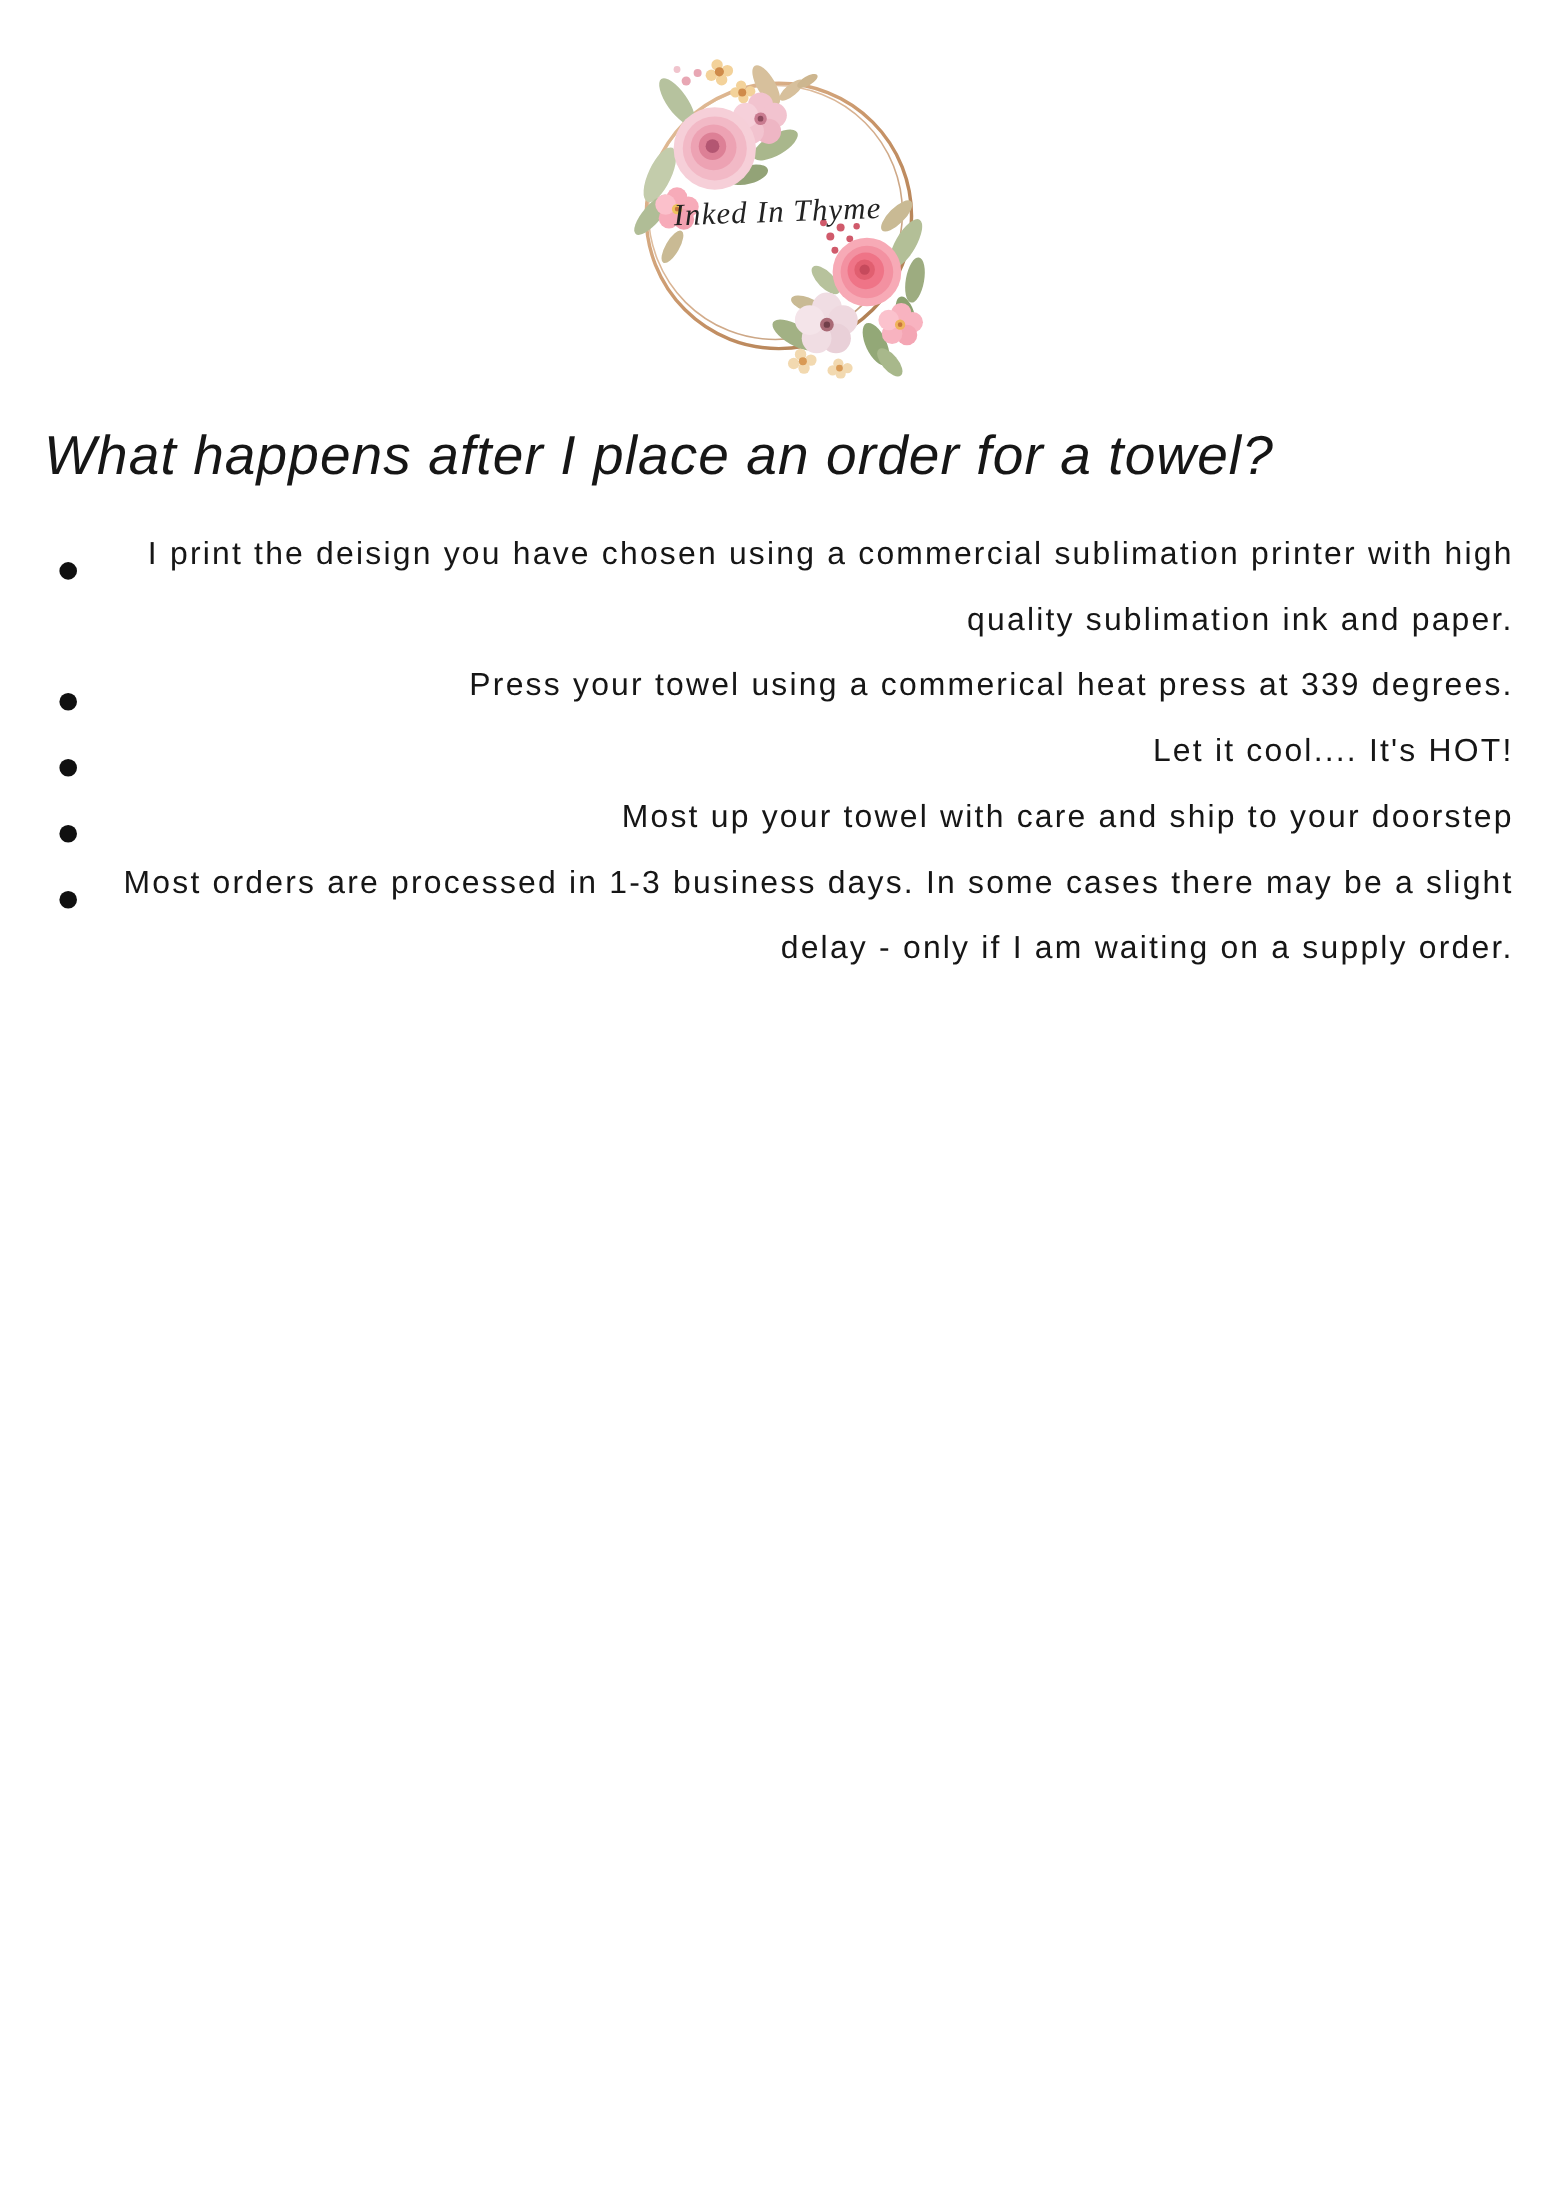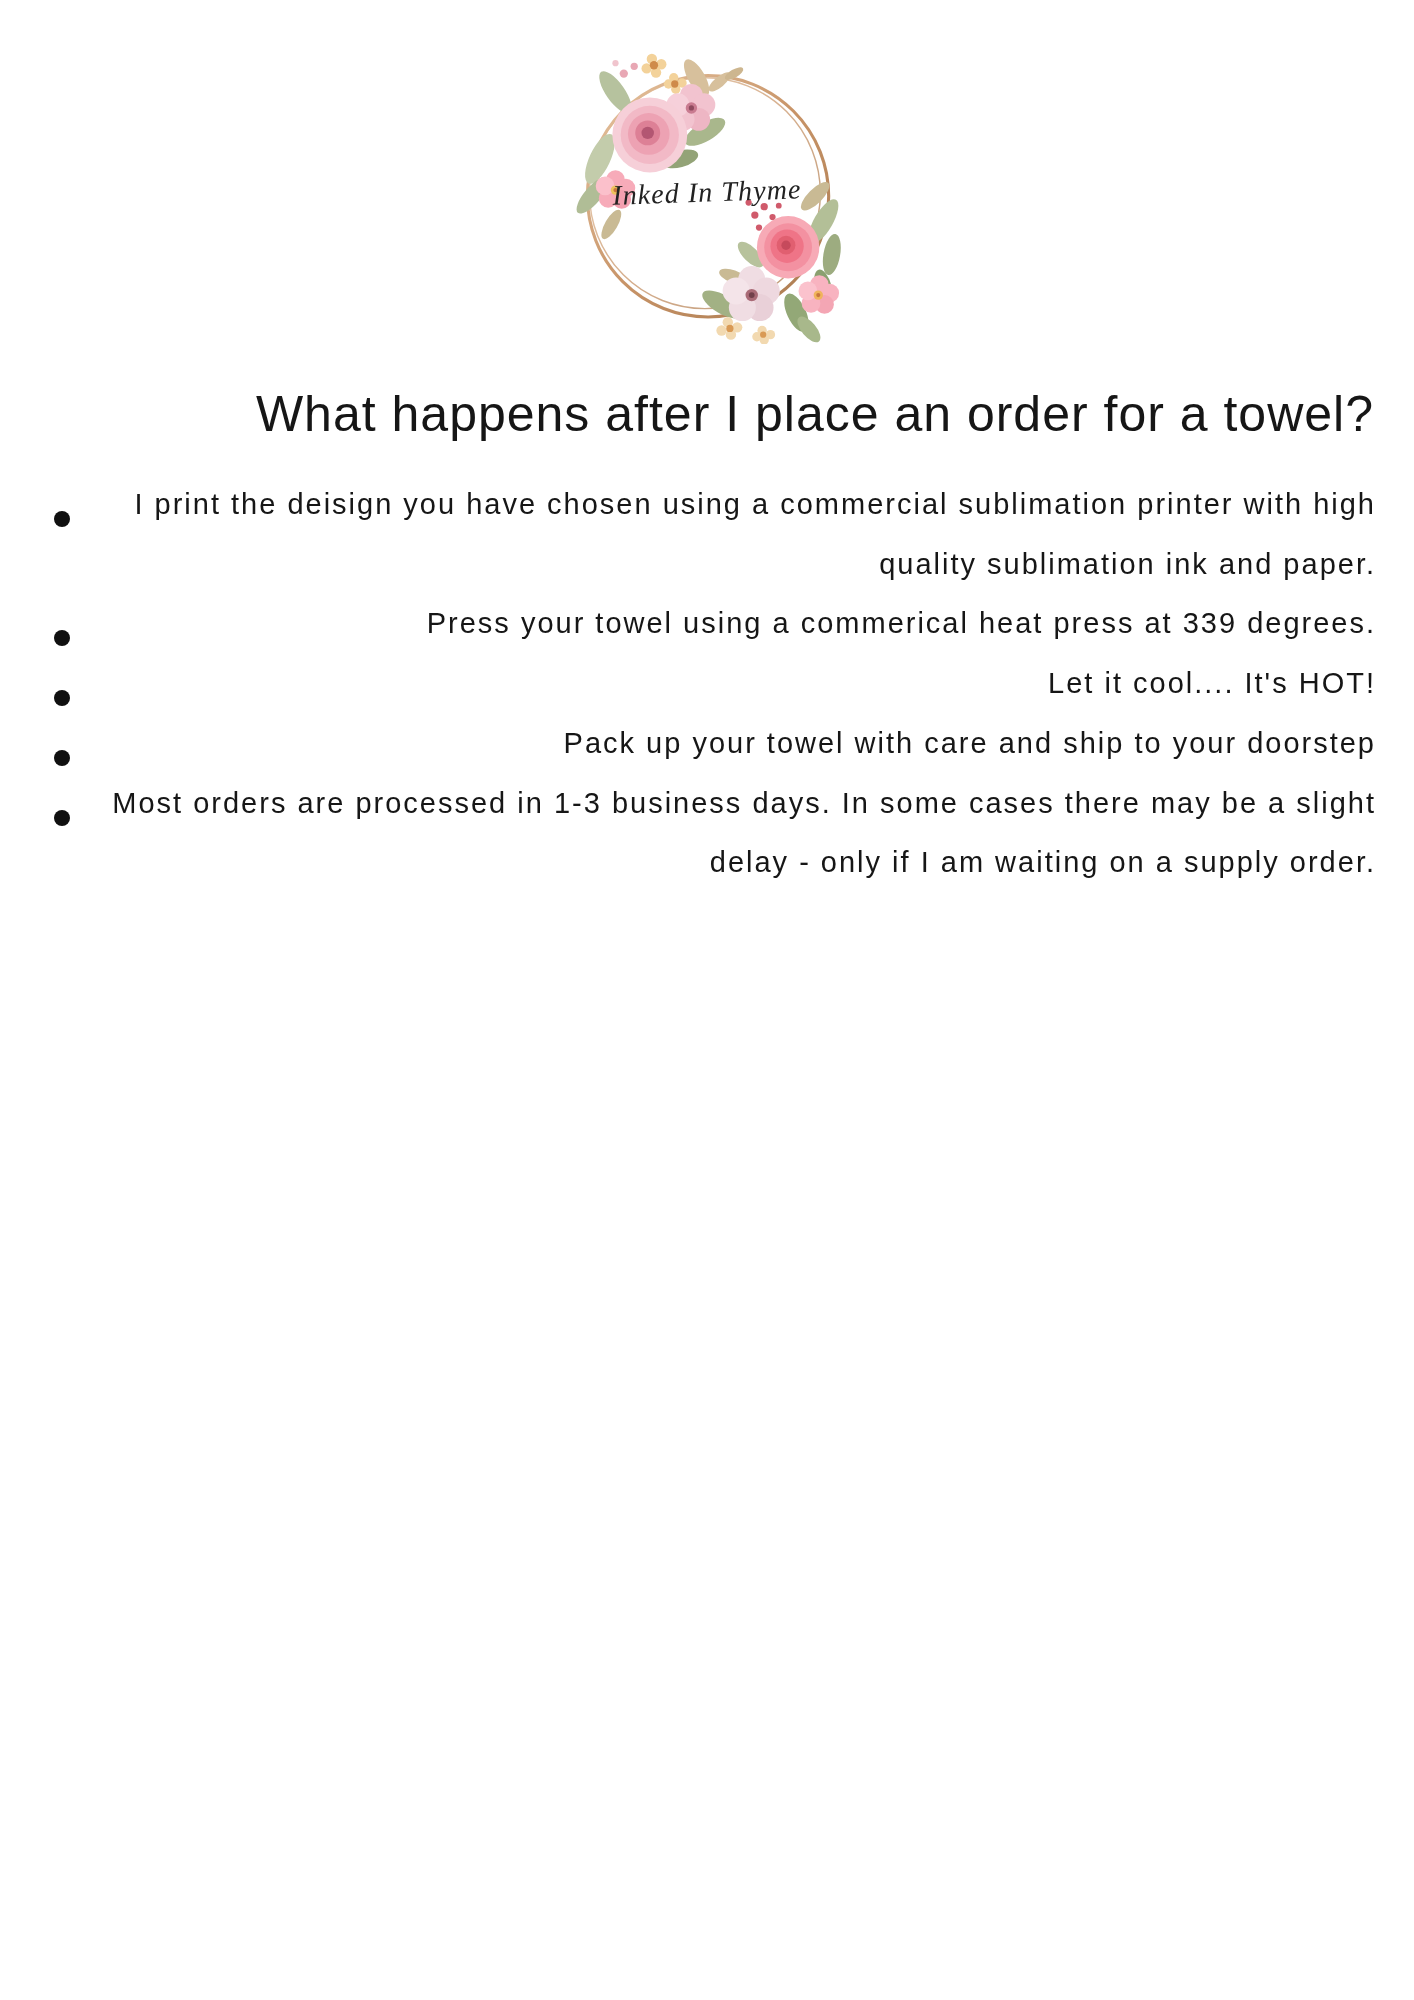--- a/index.html
+++ b/index.html
@@ -29,25 +29,26 @@
     width: 312px;
     height: 312px;
   }
   .logo-text {
     font-family: "Liberation Serif", serif;
     font-style: italic;
     letter-spacing: 1px;
   }
   .title {
     margin: 38px 40px 16px 40px;
-    text-align: right;
+    text-align: left;
     font-size: 50px;
     font-weight: normal;
     letter-spacing: 1px;
     line-height: 1.3;
+    font-style: italic;
   }
   .list {
     margin: 28px 38px 0 40px;
   }
   .item {
     display: flex;
     align-items: flex-start;
   }
   .bullet {
     flex: none;
@@ -217,21 +218,21 @@
       <div class="item">
         <span class="bullet"></span>
         <div class="item-text">Press your towel using a commerical heat press at 339 degrees.</div>
       </div>
       <div class="item">
         <span class="bullet"></span>
         <div class="item-text">Let it cool.... It's HOT!</div>
       </div>
       <div class="item">
         <span class="bullet"></span>
-        <div class="item-text">Pack up your towel with care and ship to your doorstep</div>
+        <div class="item-text">Most up your towel with care and ship to your doorstep</div>
       </div>
       <div class="item">
         <span class="bullet"></span>
         <div class="item-text">Most orders are processed in 1-3 business days. In some cases there may be a slight delay  - only if I am waiting on a supply order.</div>
       </div>
     </div>
 
 </div>
 
 </body></html>

